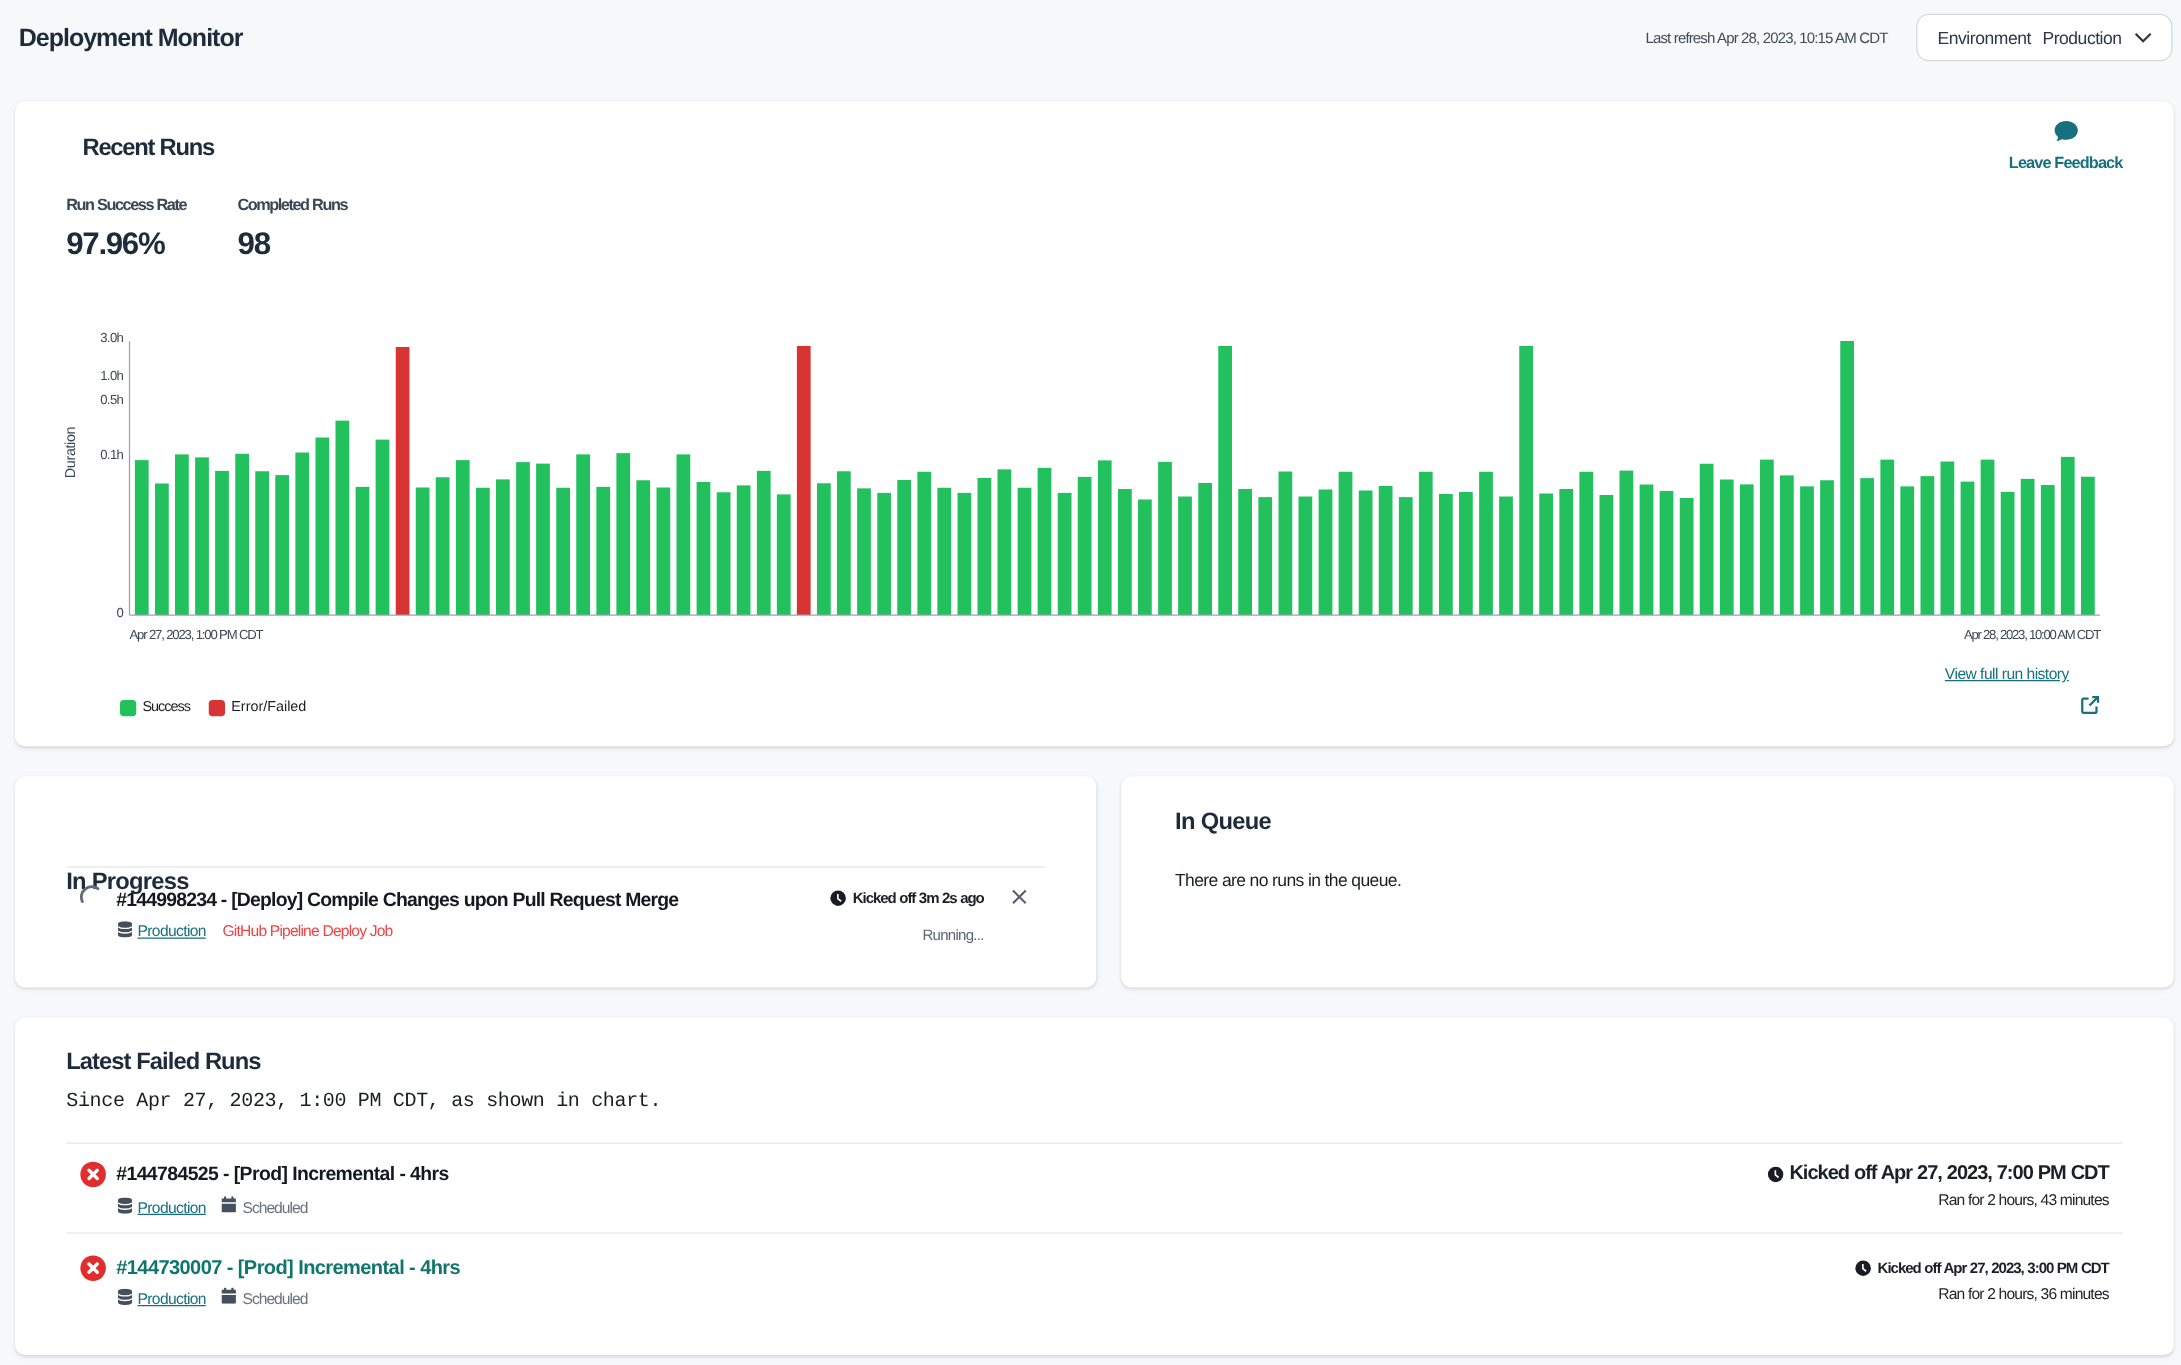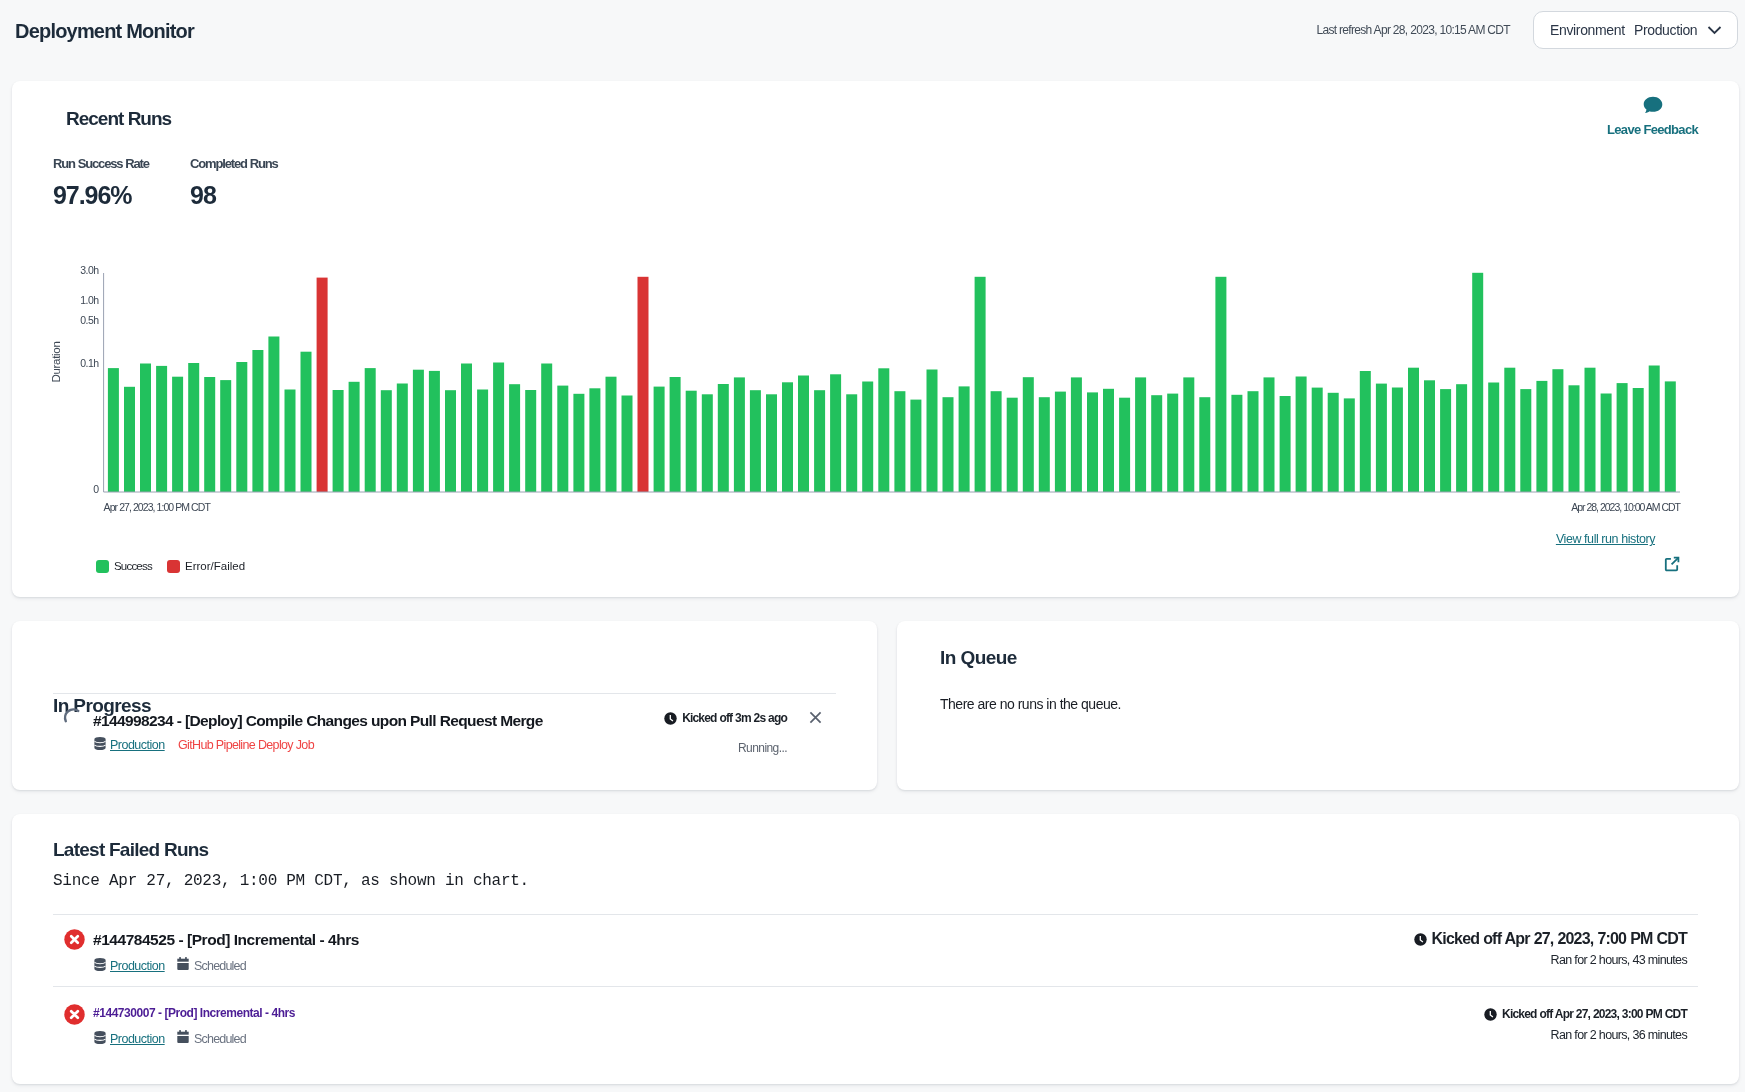--- a/index.html
+++ b/index.html
@@ -214,21 +214,21 @@
     <path fill="#454f5d" d="M0.3 1.7h11.4v3H0.3z"></path>
     <path fill="#454f5d" d="M0.3 5.9h11.4V12a1 1 0 0 1-1 1H1.3a1 1 0 0 1-1-1z"></path>
   </svg>
 <div class="abs" style="left:194px;top:959px;font-size:12.5px;color:#6a7280;letter-spacing:-0.8px;">Scheduled</div>
 <div class="divider" style="left:53px;top:986px;width:1645px;"></div>
 
 <svg class="abs" style="left:64px;top:1004px" width="21" height="21" viewBox="0 0 21 21">
     <circle cx="10.5" cy="10.5" r="10.2" fill="#e02e2e"></circle>
     <path d="M7.2 7.2l6.6 6.6M13.8 7.2l-6.6 6.6" stroke="#fff" stroke-width="2.7" stroke-linecap="round"></path>
   </svg>
-<div class="abs" style="left:93px;top:1006px;font-size:12px;font-weight:700;color:#4c1d95;letter-spacing:-0.46px;">#144730007 - [Prod] Incremental - 4hrs</div>
+<div class="abs" style="left:93px;top:1006px;font-size:16px;font-weight:700;color:#0f766e;letter-spacing:-0.46px;">#144730007 - [Prod] Incremental - 4hrs</div>
 <div class="frow" style="right:58px;top:1007px;height:14px;gap:5px;">
     <svg width="13" height="13" viewBox="0 0 13 13" style="flex:none">
       <circle cx="6.5" cy="6.5" r="6.2" fill="#181c23"></circle>
       <path d="M6.3 3.1v3.8l2.6 2.1" stroke="#fff" stroke-width="1.3" fill="none"></path>
     </svg>
     <span style="font-size:12px;font-weight:600;color:#1b2027;letter-spacing:-0.8px;word-spacing:0.3px;white-space:nowrap;">Kicked off Apr 27, 2023, 3:00 PM CDT</span>
   </div>
 <div class="abs" style="right:58px;top:1028px;font-size:12.5px;color:#20262e;letter-spacing:-0.66px;">Ran for 2 hours, 36 minutes</div>
 <svg class="abs" style="left:94px;top:1031px" width="12" height="13" viewBox="0 0 12 13">
     <path fill="#454f5d" d="M6 0C2.9 0 .4.9.4 2.05V10.95C.4 12.1 2.9 13 6 13s5.6-.9 5.6-2.05V2.05C11.6.9 9.1 0 6 0z"></path>

